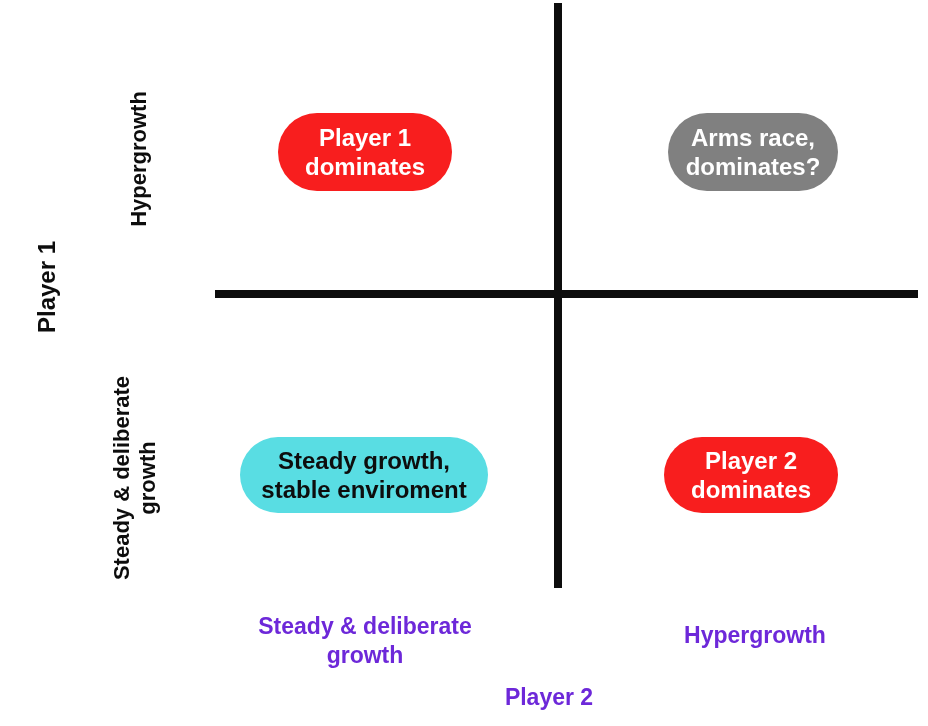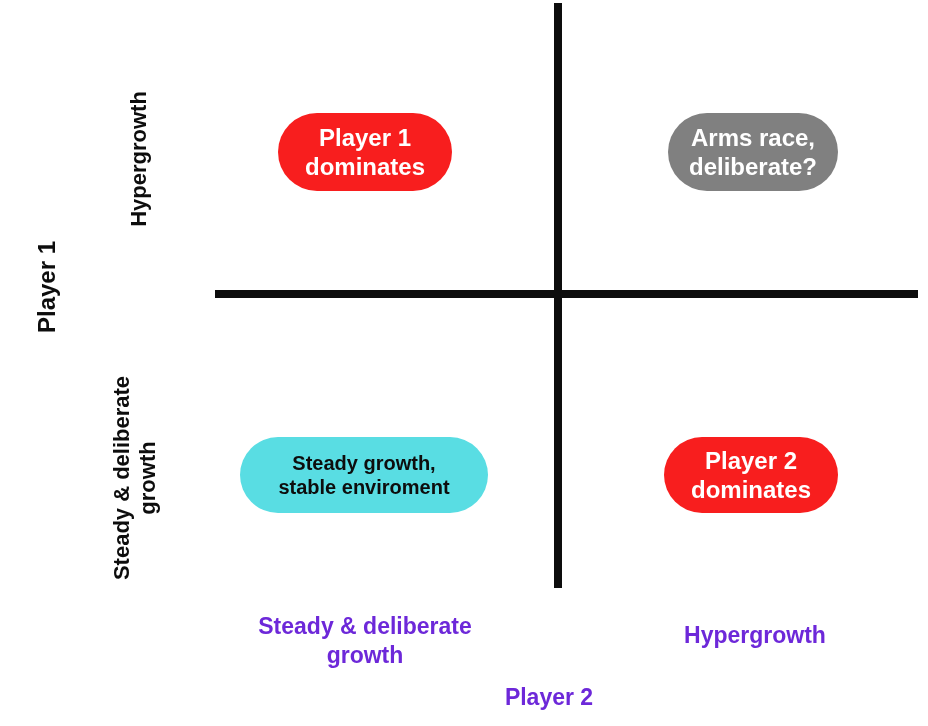--- a/index.html
+++ b/index.html
@@ -65,21 +65,21 @@
     width: 170px;
     height: 78px;
     font-size: 24px;
     color: #ffffff;
   }
   .pill-steady {
     left: 240px;
     top: 437px;
     width: 248px;
     height: 76px;
-    font-size: 20px;
+    font-size: 24px;
     color: #0d0d0d;
   }
   .pill-p2 {
     left: 664px;
     top: 437px;
     width: 174px;
     height: 76px;
     font-size: 24px;
     color: #ffffff;
   }
@@ -157,21 +157,21 @@
 
   <div class="vlabel vlabel-hyper">Hypergrowth</div>
 
   <div class="vlabel vlabel-steady">Steady &amp; deliberate
 growth</div>
 
   <div class="pill pill-p1" style="background: rgb(248, 30, 30);">Player 1
 dominates</div>
 
   <div class="pill pill-arms" style="background: rgb(128, 128, 128);">Arms race,
-deliberate?</div>
+dominates?</div>
 
   <div class="pill pill-steady" style="background: rgb(89, 221, 227);">Steady growth,
 stable enviroment</div>
 
   <div class="pill pill-p2" style="background: rgb(248, 30, 30);">Player 2
 dominates</div>
 
   <div class="hlabel hlabel-steady">Steady &amp; deliberate
 growth</div>
 

